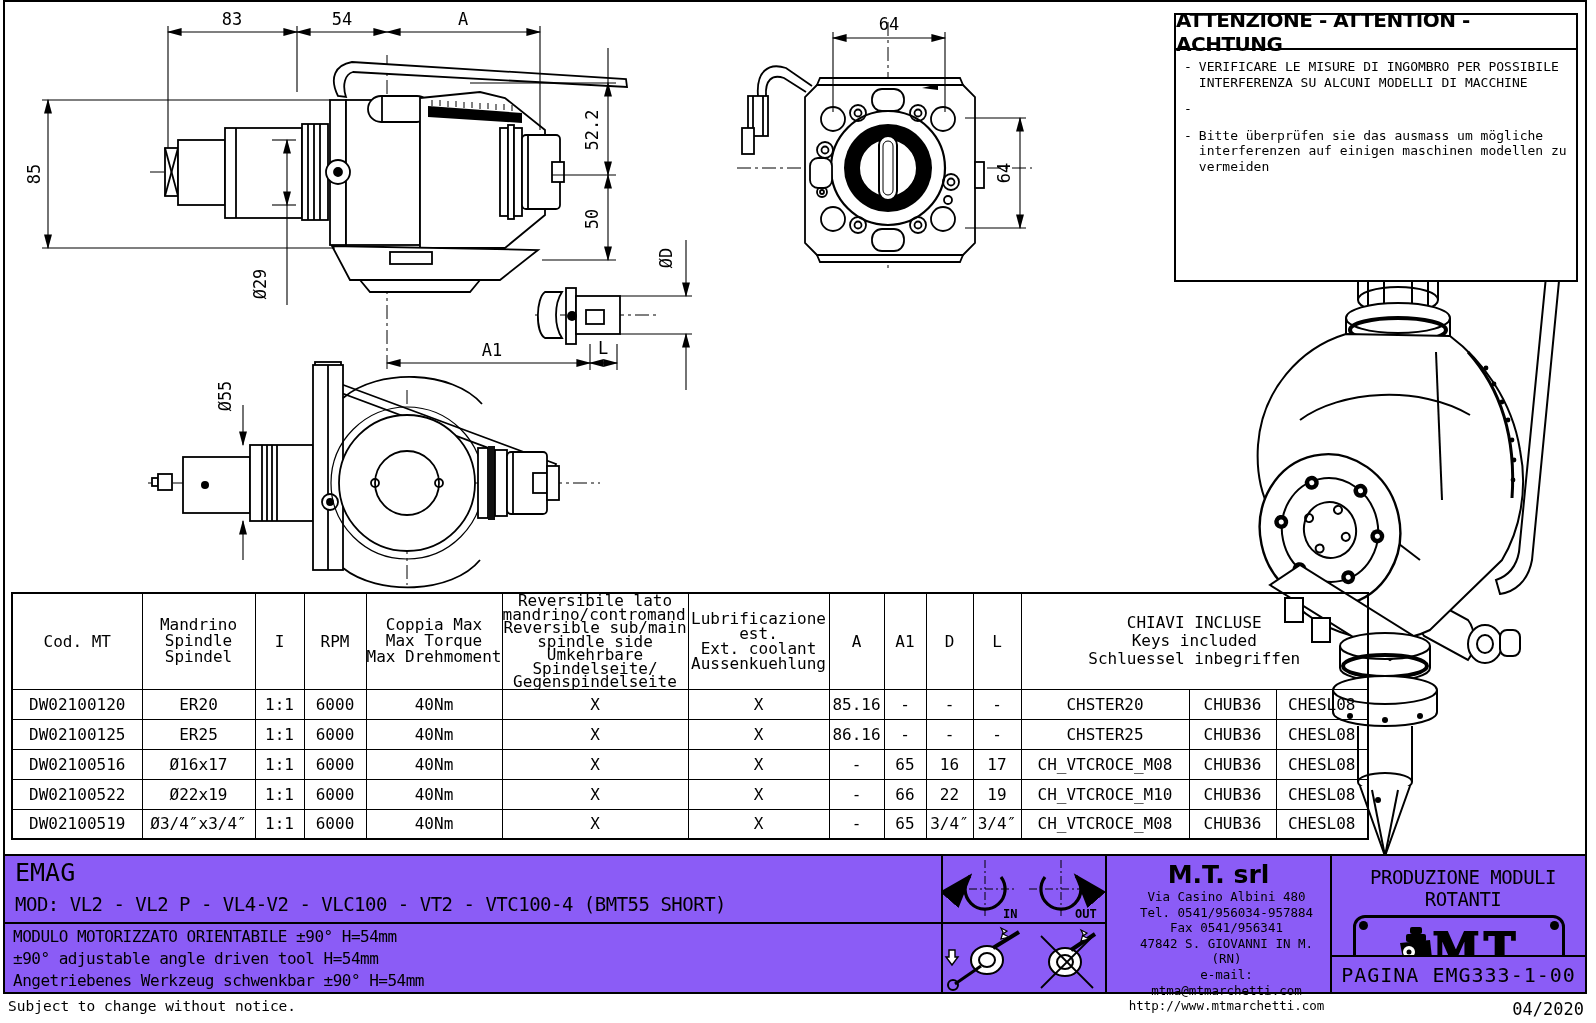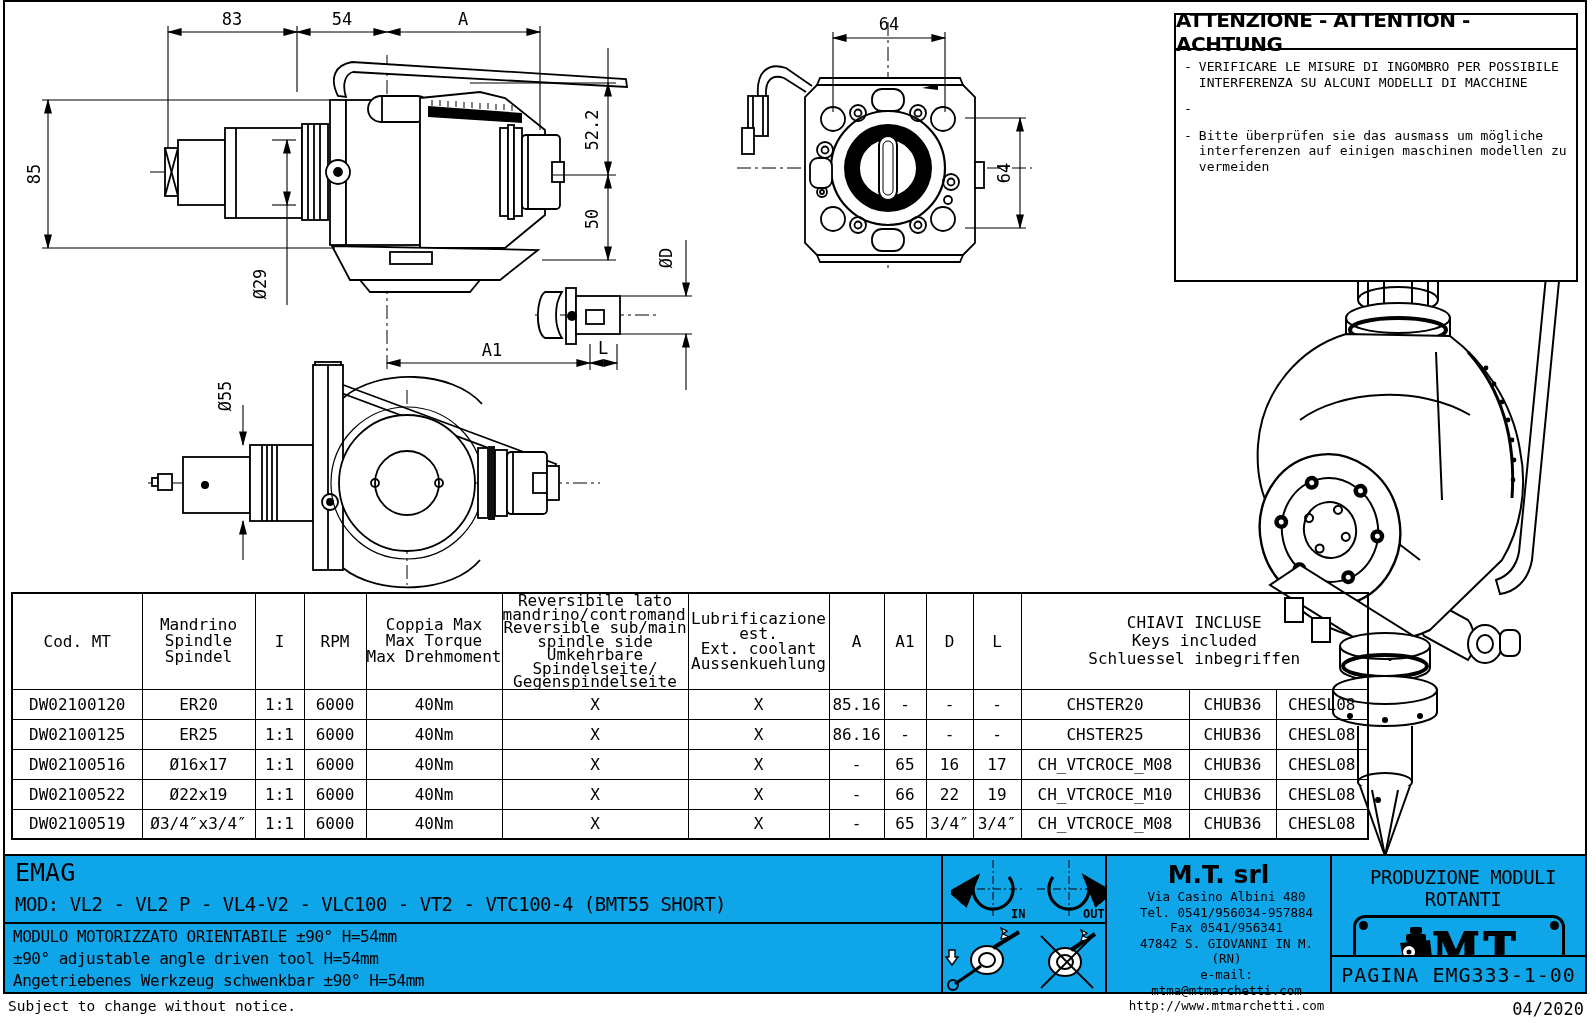--- a/index.html
+++ b/index.html
@@ -27,27 +27,27 @@
                 padding:0;font-size:16px;overflow:hidden;}
   tr.hdr{height:96px;}
   tr.row{height:30px;}
   td.big{font-size:23px;}
   td.mid{font-size:20px;}
   td.s14{font-size:13.5px;line-height:16px;}
   td.s12{font-size:11.5px;line-height:13.5px;}
   td.s13{font-size:12.5px;line-height:15px;}
   td.s15{font-size:14.5px;line-height:18px;}
   
-  .fbox{position:absolute;border:2.2px solid #000;box-sizing:border-box;background:#0ea5e9;}
+  .fbox{position:absolute;border:2.2px solid #000;box-sizing:border-box;background:#8b5cf6;}
   .b-emag{left:3px;top:854px;width:940px;height:70px;padding:2px 10px;}
   .b-emag .brand{font-size:25px;line-height:30px;}
   .b-emag .mod{font-size:19px;line-height:32px;letter-spacing:-.5px;}
   .b-tri{left:3px;top:922px;width:940px;height:72px;padding:2px 8px;
          font-size:16px;line-height:22px;letter-spacing:-.5px;}
-  .b-io1{left:941px;top:854px;width:166px;height:70px;padding-left:8px;}
+  .b-io1{left:941px;top:854px;width:166px;height:70px;}
   .b-io2{left:941px;top:922px;width:166px;height:72px;}
   .b-mt{left:1105px;top:854px;width:227px;height:140px;text-align:center;padding-top:4px;}
   .b-mt .name{font-family:"DejaVu Sans",sans-serif;font-weight:bold;font-size:25px;line-height:29px;}
   .b-mt .lines{font-size:12.5px;line-height:15.6px;padding-left:16px;}
   .b-prod{left:1330px;top:854px;width:257px;height:103px;text-align:center;}
   .b-prod .ptitle{font-size:19px;margin-top:10px;letter-spacing:-.5px;padding-left:9px;}
   .b-pag{left:1330px;top:955px;width:257px;height:39px;display:flex;align-items:center;
          justify-content:center;font-size:20px;letter-spacing:1px;}
   .logo{position:relative;width:206px;height:62px;border:3.5px solid #000;border-radius:12px;
         margin:5px auto 0 auto;display:flex;align-items:center;justify-content:center;gap:0;}

